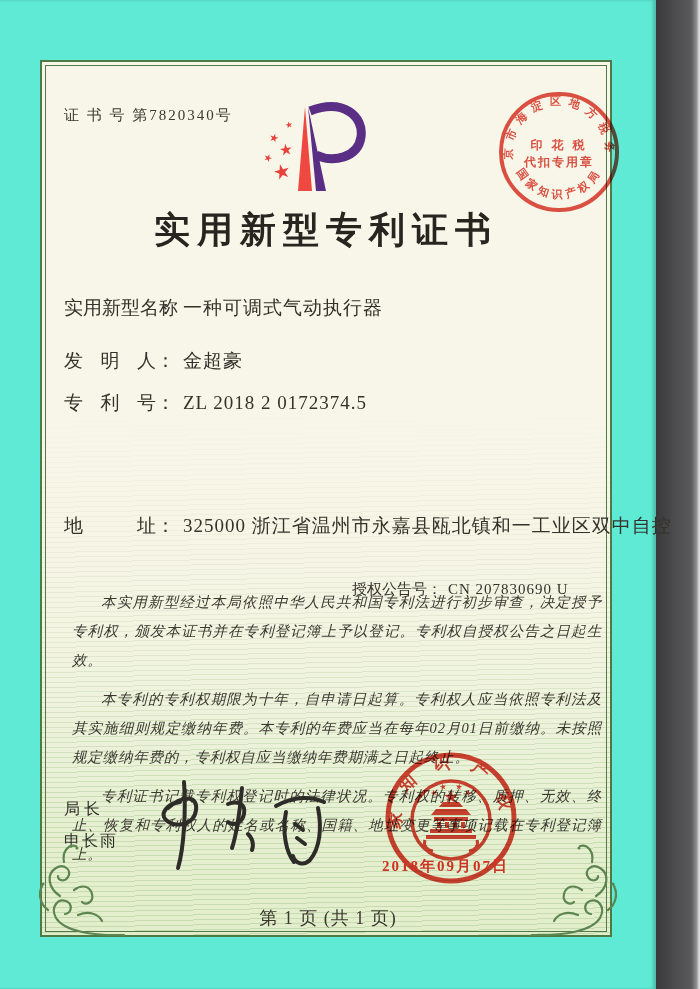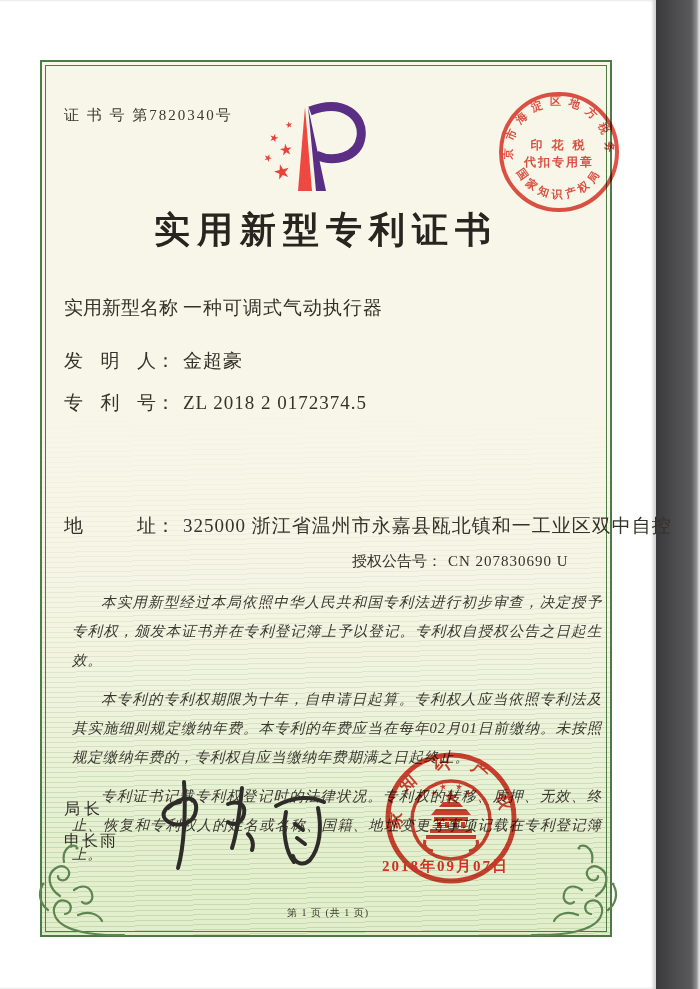--- a/index.html
+++ b/index.html
@@ -10,21 +10,21 @@
   }
   .stage{position:absolute;inset:0;}
   
   .scan-edge{
     position:absolute;top:0;right:0;width:44px;height:989px;
     background:linear-gradient(90deg,#39393b 0%,#4d4d4f 45%,#5a5a5c 80%,#8f8f91 92%,#cfcfd1 97%,#e6e6e8 100%);
   }
   
   .paper{
     position:absolute;left:0;top:0;width:656px;height:989px;
-    background:#ffffff;
+    background:#5eead4;
     box-shadow:inset -3px 0 3px rgba(0,0,0,0.18);
   }
   
   .frame{
     position:absolute;left:40px;top:60px;width:568px;height:873px;
     border:2px solid #4e7a46;
     background:
       linear-gradient(180deg, #f8f6e8 0%, #f8f6e8 38%, rgba(248,246,232,0.55) 62%, rgba(248,246,232,0) 86%),
       repeating-linear-gradient(179deg, rgba(122,168,98,0.28) 0px, rgba(122,168,98,0.28) 1px, rgba(122,168,98,0) 1px, rgba(122,168,98,0) 5px),
       linear-gradient(180deg, #f8f6e8 0%, #f3f4e2 55%, #e9f1d6 78%, #e2eecb 100%);
@@ -66,21 +66,21 @@
   .tax-stamp-svg{position:absolute;left:495px;top:88px;mix-blend-mode:multiply;opacity:0.92;}
   .seal-svg{position:absolute;left:381px;top:748px;mix-blend-mode:multiply;opacity:0.95;}
   .seal-date{
     position:absolute;left:382px;top:857px;z-index:5;
     font-size:15px;font-weight:bold;color:#cf3222;letter-spacing:2px;white-space:nowrap;
   }
   .signature-svg{position:absolute;left:140px;top:770px;}
 
   .footer{
     position:absolute;left:0;top:906px;width:656px;text-align:center;
-    font-size:10px;color:#3a382f;letter-spacing:1px;
+    font-size:18px;color:#3a382f;letter-spacing:1px;
   }
   .flourish{position:absolute;top:841px;}
   .fl-left{left:34px;}
   .fl-right{left:530px;transform:scaleX(-1);}
 </style>
 </head>
 <body>
 
 <div class="stage">
   <div class="scan-edge"></div>
@@ -134,21 +134,21 @@
     </div>
     <div class="field" style="top:348px">
       <span class="flabel">发明人</span><span class="colon">：</span><span class="fvalue">金超豪</span>
     </div>
     <div class="field" style="top:390px">
       <span class="flabel">专利号</span><span class="colon">：</span><span class="fvalue">ZL 2018 2 0172374.5</span>
     </div>
     <div class="field" style="top:513px">
       <span class="flabel">地址</span><span class="colon">：</span><span class="fvalue">325000  浙江省温州市永嘉县瓯北镇和一工业区双中自控</span>
     </div>
-    <div class="field-grant-no" style="top:552px">
+    <div class="field-grant-no" style="top:580px">
       <span>授权公告号</span><span class="colon">：</span><span class="fvalue">CN 207830690 U</span>
     </div>
 
     <div class="legal">
       <p>本实用新型经过本局依照中华人民共和国专利法进行初步审查，决定授予专利权，颁发本证书并在专利登记簿上予以登记。专利权自授权公告之日起生效。</p>
       <p>本专利的专利权期限为十年，自申请日起算。专利权人应当依照专利法及其实施细则规定缴纳年费。本专利的年费应当在每年02月01日前缴纳。未按照规定缴纳年费的，专利权自应当缴纳年费期满之日起终止。</p>
       <p>专利证书记载专利权登记时的法律状况。专利权的转移、质押、无效、终止、恢复和专利权人的姓名或名称、国籍、地址变更等事项记载在专利登记簿上。</p>
     </div>
 
     <div class="signer-title">局长</div>

